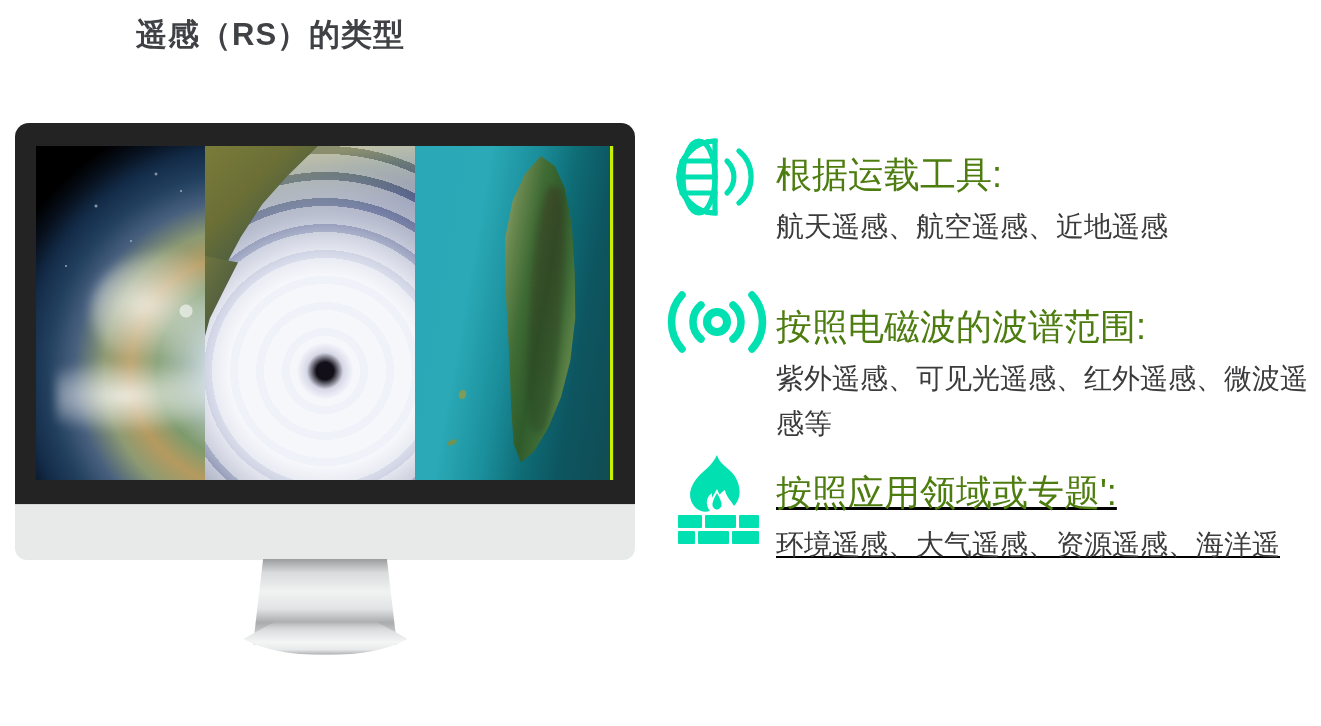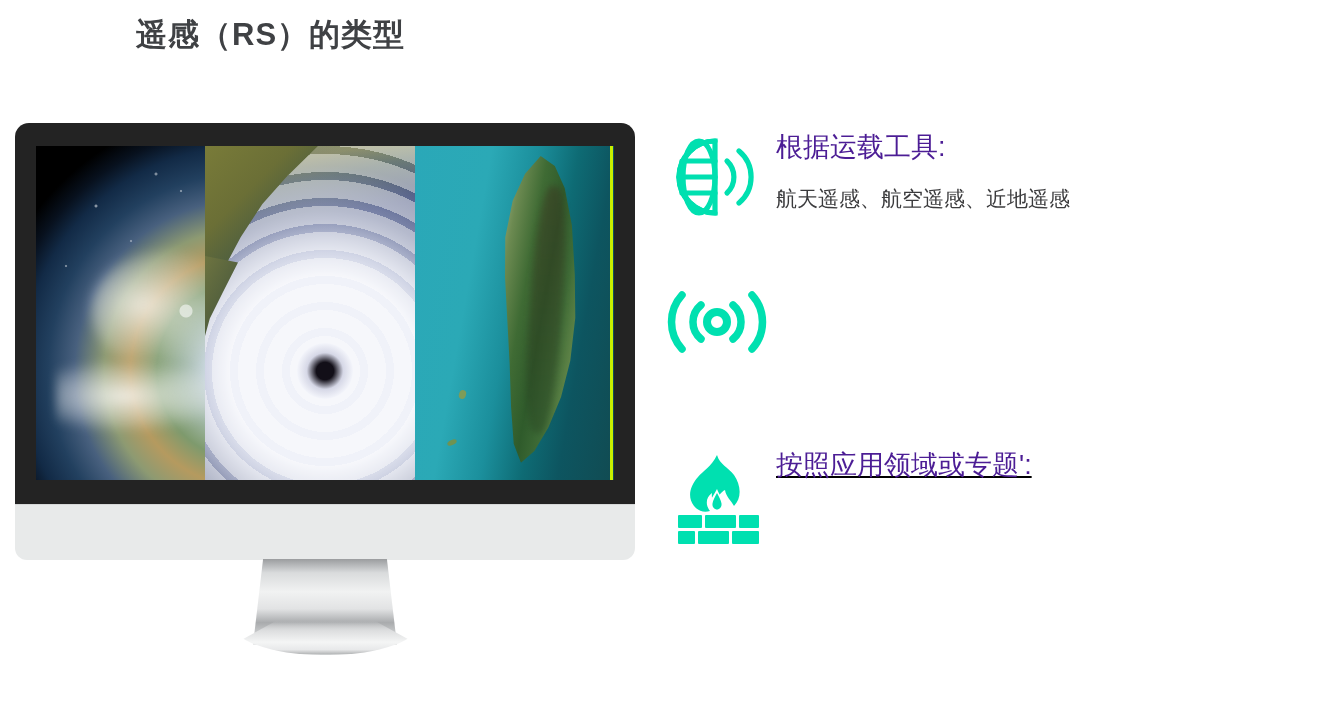--- a/index.html
+++ b/index.html
@@ -263,30 +263,31 @@
     display: flex;
     align-items: center;
     justify-content: center;
     padding-top: 4px;
   }
   .feature-text {
     flex: 1;
     padding-top: 0px;
   }
   .feature-heading {
-    font-size: 27px;
-    color: #4c1d95;
+    font-size: 36px;
+    color: #4d7c0f;
     line-height: 1.24;
     white-space: nowrap;
+    margin-top: 22px;
   }
   .feature-body {
-    font-size: 21px;
+    font-size: 28px;
     color: #3b3b3d;
     line-height: 1.62;
-    margin-top: 18px;
+    margin-top: 6px;
   }
   .feature-body-line { display: block; }
 </style>
 </head>
 <body>
 
 <div id="slide-title">遥感（RS）的类型</div>
 
 <div id="monitor">
 
@@ -350,20 +351,26 @@
       <svg width="104" height="70" viewBox="0 0 104 70" aria-hidden="true">
         <g fill="none" stroke="#00e0b0" stroke-width="7.5" stroke-linecap="round">
           <path d="M36 18 A22 22 0 0 0 36 52"></path>
           <path d="M68 18 A22 22 0 0 1 68 52"></path>
           <path d="M17 8 A40 40 0 0 0 17 62"></path>
           <path d="M87 8 A40 40 0 0 1 87 62"></path>
           <circle cx="52" cy="35" r="10" stroke-width="8"></circle>
         </g>
         <circle cx="52" cy="35" r="4" fill="#ffffff"></circle>
       </svg>
+    </div>
+    <div class="feature-text">
+      <div class="feature-heading">按照电磁波的波谱范围:</div>
+      <div class="feature-body">
+        <span class="feature-body-line">紫外遥感、可见光遥感、红外遥感、微波遥感等</span>
+      </div>
     </div>
   </div>
 
   <div class="feature-item" id="feature-item-2">
     <div class="feature-icon">
       <svg width="98" height="92" viewBox="0 0 98 92" aria-hidden="true">
         <g fill="#00e0b0">
           <path d="M49 2 C43 14 35 18 30 24 C22 33 19 44 26 53 C30 58 36 60 42 58
                    C37 52 38 44 44 40 C43 47 46 52 52 54 C48 47 51 40 57 37
                    C58 44 63 47 66 53 C74 45 73 32 66 22 C60 14 52 12 49 2 Z"></path>
@@ -378,17 +385,18 @@
         </g>
         <path d="M49 36 C46 42 43 45 42 50 C41 55 44 58 49 58.5 C53 58 57 55 56 50
                  C55 45 51 42 49 36 Z" fill="#ffffff"></path>
         <path d="M49 40 C47 44 45 47 44.5 50.5 C44 54 46.5 56.5 49 56.5
                  C51.5 56.5 54 54 53.5 50.5 C53 47 51 44 49 40 Z" fill="#00e0b0"></path>
       </svg>
     </div>
     <div class="feature-text">
       <div class="feature-heading">按照应用领域或专题':</div>
       <div class="feature-body">
+        <span class="feature-body-line">环境遥感、大气遥感、资源遥感、海洋遥</span>
       </div>
     </div>
   </div>
 
 </div>
 
 </body></html>

